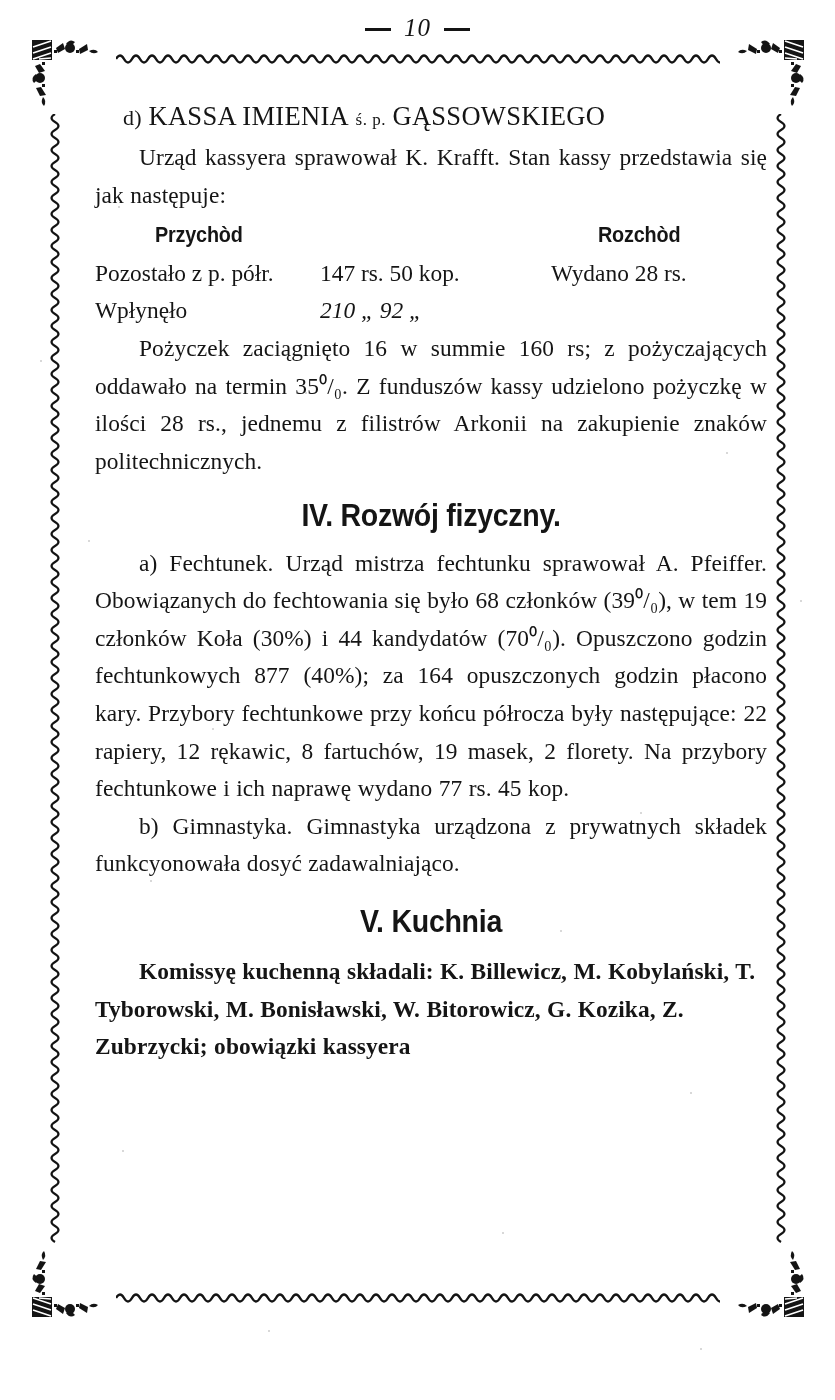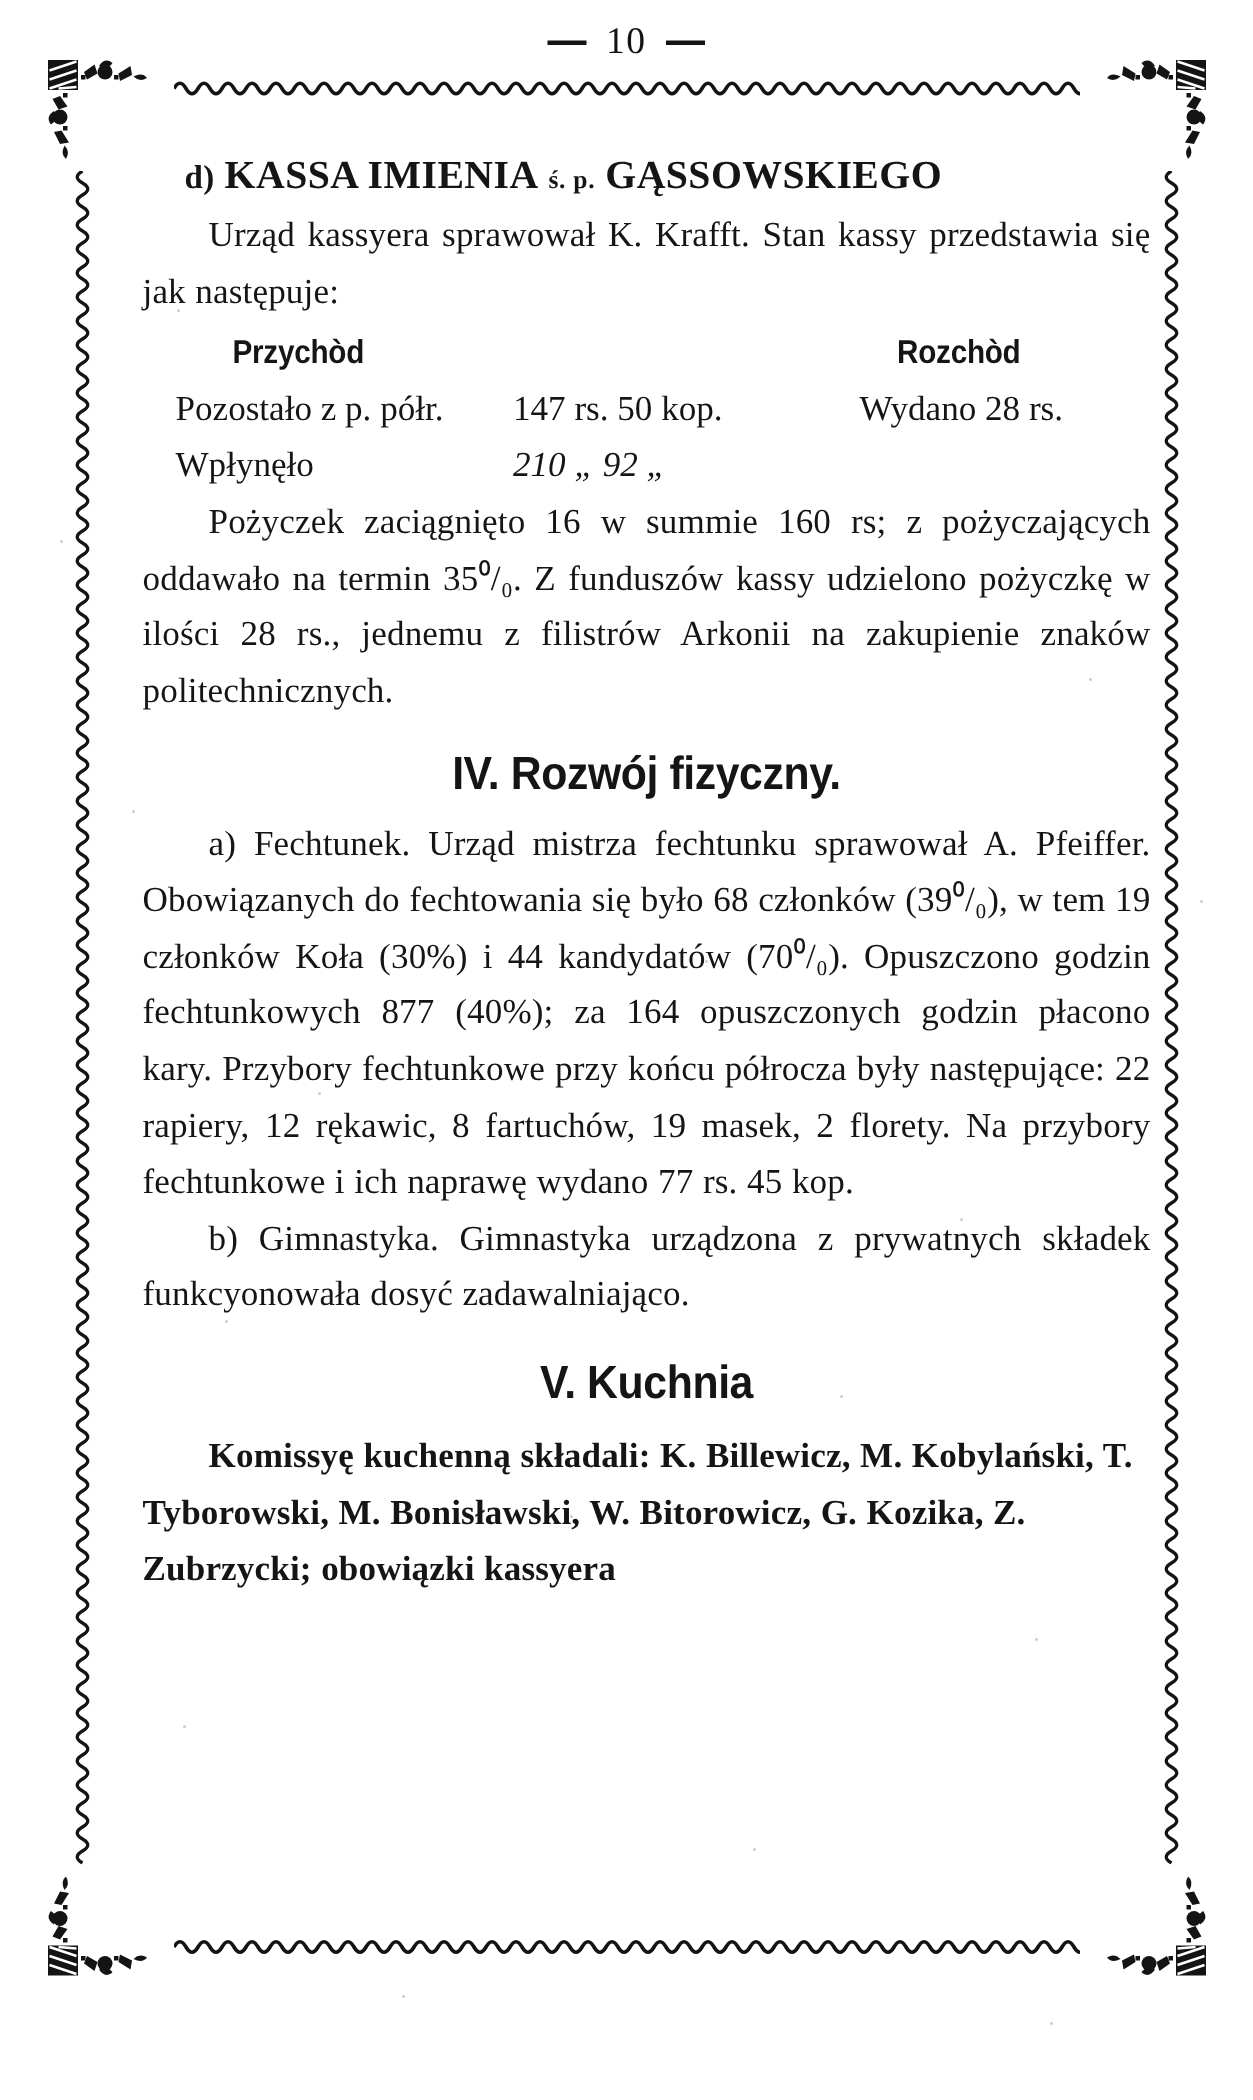--- a/index.html
+++ b/index.html
@@ -29,21 +29,21 @@
   }
   .folio .dash {
     display: inline-block;
     vertical-align: 0.22em;
     width: 26px;
     height: 3px;
     background: #141414;
   }
   .folio .dash.left { margin-right: 13px; }
   .folio .dash.right { margin-left: 13px; }
-  .folio .num { font-size: 25px; }
+  .folio .num { font-size: 25px; font-style: italic; }
 
   
   .frame {
     position: absolute;
     left: 44px;
     top: 52px;
     width: 748px;
     height: 1253px;
   }
   .wave-h {
@@ -100,21 +100,20 @@
   p.para.last-left { text-align: left; font-weight: bold; }
 
   
   .kassa-head {
     margin: 11px 0 2px 0;
     font-size: 25px;
     line-height: 34px;
     text-indent: 28px;
     letter-spacing: 0.3px;
     white-space: nowrap;
-    font-weight: bold;
   }
   .kassa-head .dlabel { font-size: 22px; }
   .kassa-head .caps { font-size: 26.5px; }
   .kassa-head .smallcaps { font-size: 17px; letter-spacing: 0.5px; }
 
   
   .ledger-heads {
     position: relative;
     height: 34px;
     margin-top: 8px;
@@ -132,21 +131,21 @@
   .lh-przychod { left: 60px; }
   .lh-rozchod  { left: 503px; }
 
   .ledger-row {
     position: relative;
     height: 37px;
     font-size: 23.4px;
     line-height: 34px;
     white-space: nowrap;
   }
-  .ledger-row .cell { position: absolute; top: 0; margin-left: 22px; }
+  .ledger-row .cell { position: absolute; top: 0; }
   .r1-label { left: 0; }
   .r1-right { left: 456px; text-align: right; }
   .r2-label { left: 0; }
   .r2-mid   { left: 225px; font-style: italic; }
 
   
   h2.sect {
     margin: 16px 0 10px 0;
     text-align: center;
     font-family: "Liberation Sans", sans-serif;

